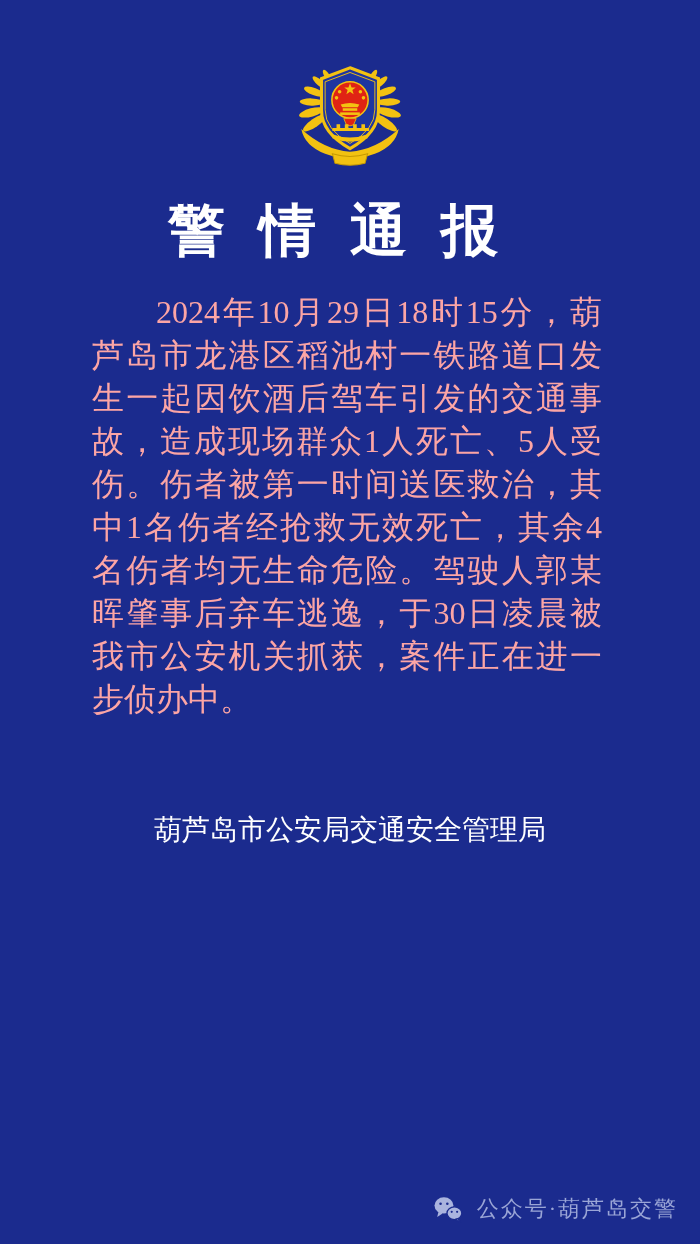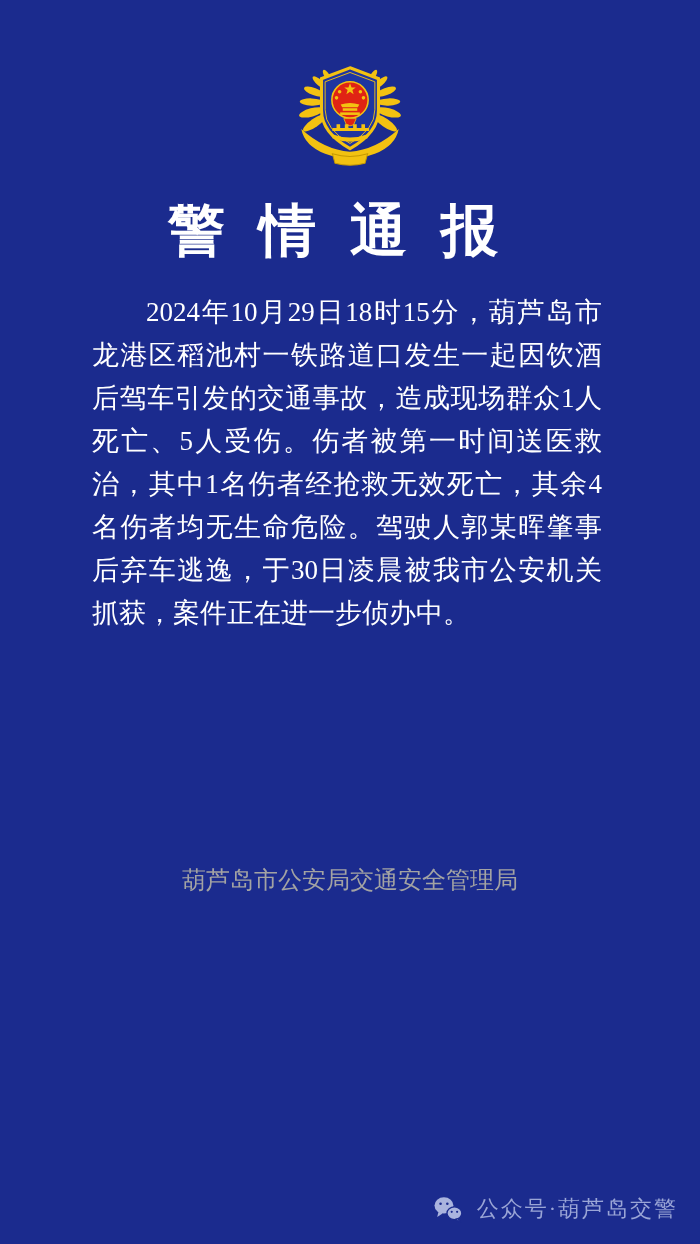--- a/index.html
+++ b/index.html
@@ -26,37 +26,37 @@
     font-weight: 700;
     letter-spacing: 34px;
     box-sizing: border-box;
     line-height: 1.15;
     white-space: nowrap;
   }
   .body-text {
     position: absolute;
     top: 291px; left: 92px;
     width: 510px;
-    color: #ffffff;
-    font-size: 27px;
+    color: #fca5a5;
+    font-size: 32px;
     line-height: 43px;
     text-align: justify;
     text-justify: inter-ideograph;
   }
   .body-text p {
     margin: 0;
     text-indent: 2em;
   }
   .signature {
     position: absolute;
-    top: 858px; left: 0;
+    top: 808px; left: 0;
     width: 100%;
     text-align: center;
-    color: #a3a3a3;
-    font-size: 24px;
+    color: #ffffff;
+    font-size: 28px;
     line-height: 44px;
   }
   .signature div { margin: 0; }
   .footer-watermark {
     position: absolute;
     right: 22px; bottom: 20px;
     display: flex;
     align-items: center;
     gap: 14px;
     color: #9aa5d6;

